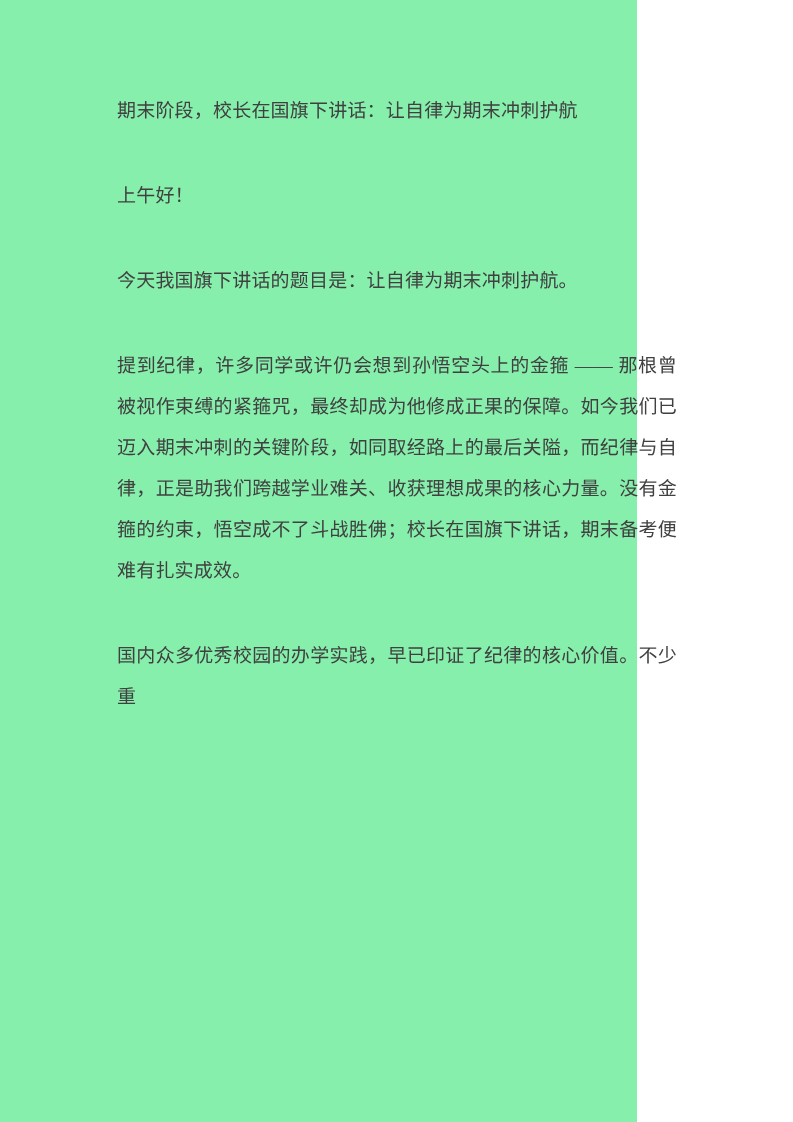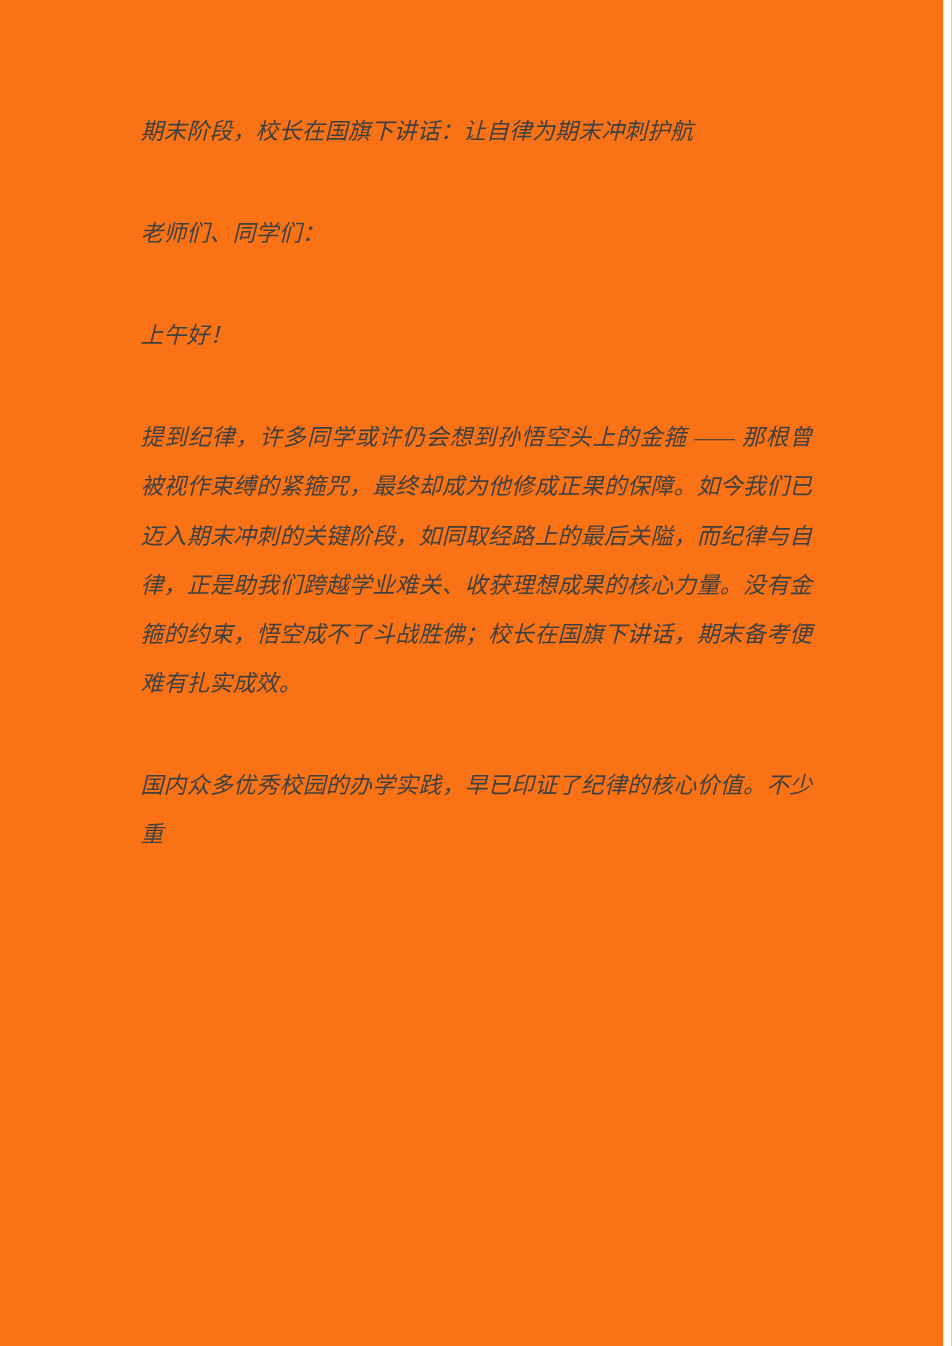--- a/index.html
+++ b/index.html
@@ -8,25 +8,24 @@
   }
   body {
     width: 793px;
     height: 1122px;
     background: #ffffff;
     overflow: hidden;
     font-family: "Liberation Serif", "DejaVu Serif", serif;
   }
   .page {
     box-sizing: border-box;
-    width: 786px;
+    width: 637px;
     height: 1122px;
     padding: 90px 116px 0 117px;
-    background: #f97316;
-    font-style: italic;
+    background: #86efac;
   }
   .doc-body {
     width: 560px;
     color: #404040;
     font-size: 19px;
     line-height: 41px;
     letter-spacing: 0.2px;
   }
   .doc-title,
   .doc-paragraph {
@@ -42,18 +41,18 @@
   .doc-paragraph:last-child {
     margin-bottom: 0;
   }
 </style>
 </head>
 <body>
 
 <div class="page">
   <div class="doc-body">
     <p class="doc-title">期末阶段，校长在国旗下讲话：让自律为期末冲刺护航</p>
-    <p class="doc-paragraph">老师们、同学们：</p>
     <p class="doc-paragraph">上午好！</p>
+    <p class="doc-paragraph">今天我国旗下讲话的题目是：让自律为期末冲刺护航。</p>
     <p class="doc-paragraph">提到纪律，许多同学或许仍会想到孙悟空头上的金箍 —— 那根曾被视作束缚的紧箍咒，最终却成为他修成正果的保障。如今我们已迈入期末冲刺的关键阶段，如同取经路上的最后关隘，而纪律与自律，正是助我们跨越学业难关、收获理想成果的核心力量。没有金箍的约束，悟空成不了斗战胜佛；校长在国旗下讲话，期末备考便难有扎实成效。</p>
     <p class="doc-paragraph">国内众多优秀校园的办学实践，早已印证了纪律的核心价值。不少重</p>
   </div>
 </div>
 
 </body></html>

